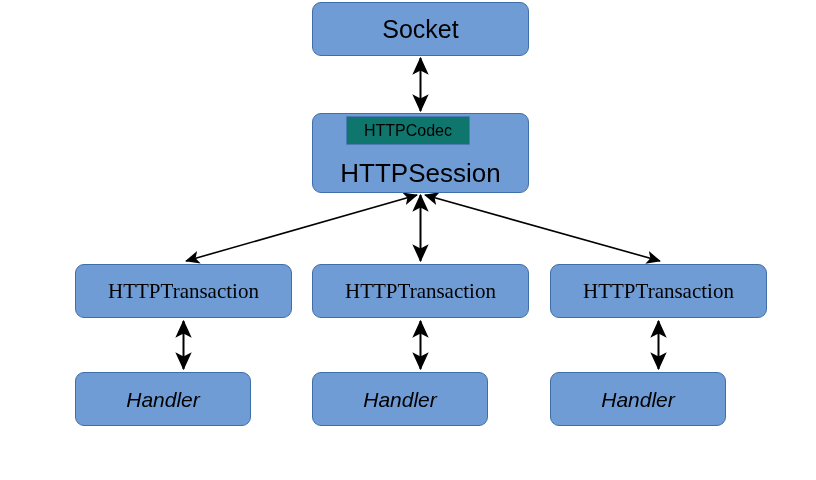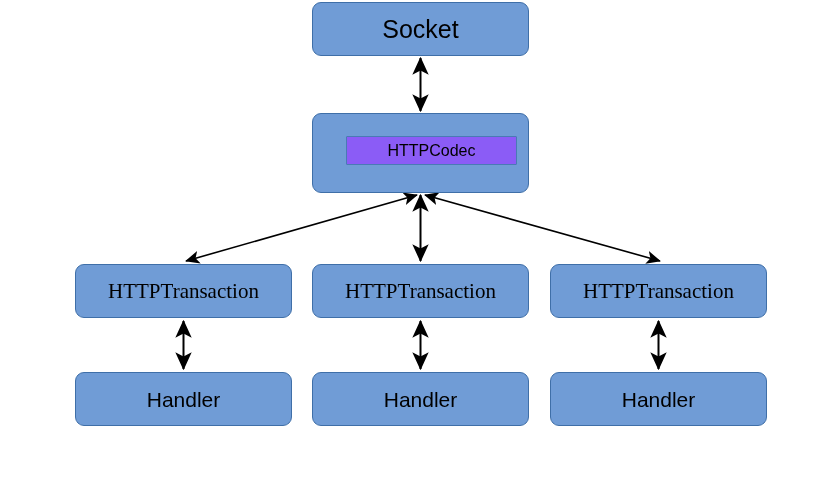--- a/index.html
+++ b/index.html
@@ -68,50 +68,50 @@
     right: 0;
     bottom: 6px;
     text-align: center;
     font-size: 26px;
     white-space: nowrap;
   }
   #node-httpcodec {
     position: absolute;
     left: 33px;
     top: 2px;
-    width: 171px;
+    width: 124px;
     height: 29px;
     box-sizing: border-box;
-    background: #8b5cf6;
+    background: #0f766e;
     border: 1px solid #4a7ab5;
     border-radius: 1px;
     display: flex;
     align-items: center;
     justify-content: center;
     font-size: 16px;
     color: #000000;
     white-space: nowrap;
-    margin-top: 20px;
   }
   
   .node-transaction {
     top: 264px;
     width: 217px;
     height: 54px;
     font-family: Liberation Serif, serif;
   }
   .node-transaction .node-label { font-size: 21px; }
   #node-transaction-0 { left: 75px; }
   #node-transaction-1 { left: 312px; }
   #node-transaction-2 { left: 550px; }
   
   .node-handler {
     top: 372px;
-    width: 217px;
+    width: 176px;
     height: 54px;
+    font-style: italic;
   }
   .node-handler .node-label { font-size: 21px; }
   #node-handler-0 { left: 75px; }
   #node-handler-1 { left: 312px; }
   #node-handler-2 { left: 550px; }
 </style>
 </head>
 <body>
 
 <div id="diagram-root">
@@ -140,20 +140,21 @@
   </svg>
 
   <div class="node" id="node-socket">
     <span class="node-label">Socket</span>
   </div>
 
   <div class="node" id="node-httpsession">
     <div id="node-httpcodec">
       <span class="node-label">HTTPCodec</span>
     </div>
+    <span class="session-title">HTTPSession</span>
   </div>
 
   <div class="node node-transaction" id="node-transaction-0">
     <span class="node-label">HTTPTransaction</span>
   </div>
   <div class="node node-transaction" id="node-transaction-1">
     <span class="node-label">HTTPTransaction</span>
   </div>
   <div class="node node-transaction" id="node-transaction-2">
     <span class="node-label">HTTPTransaction</span>

